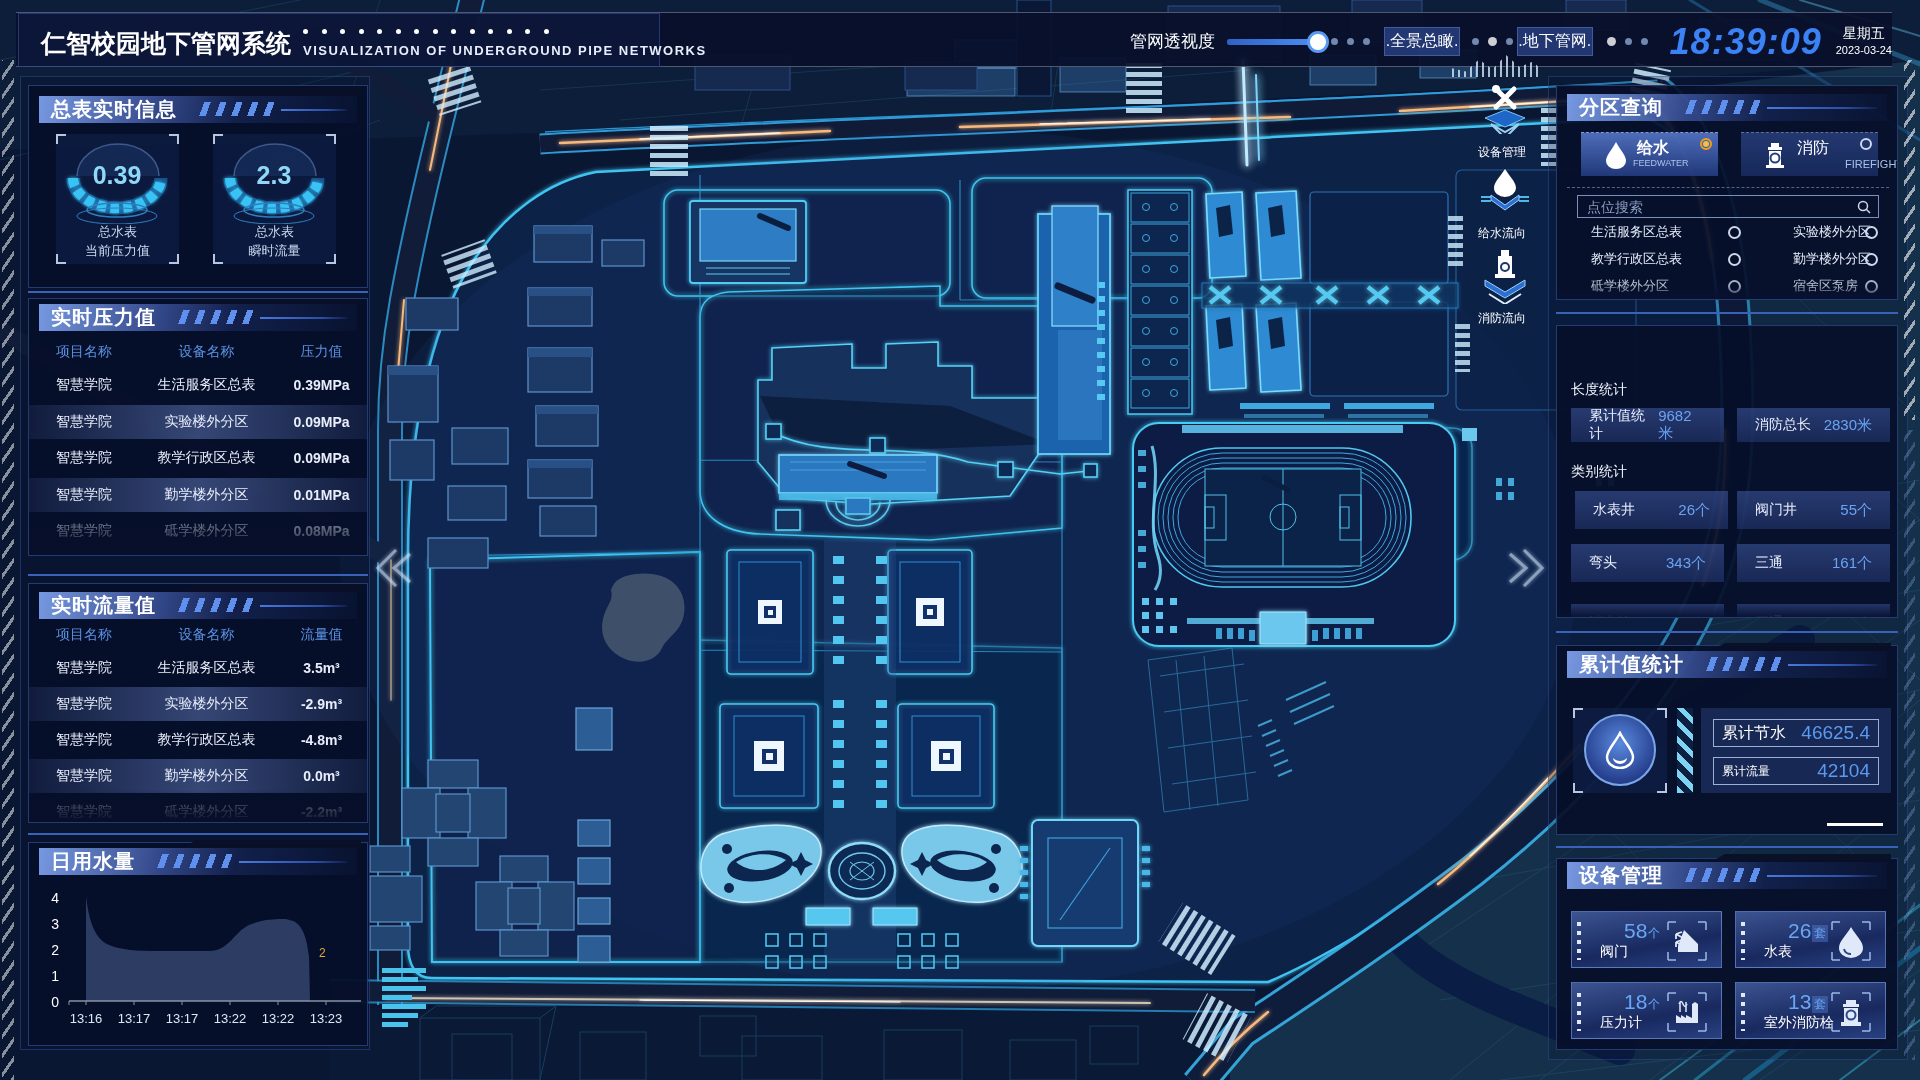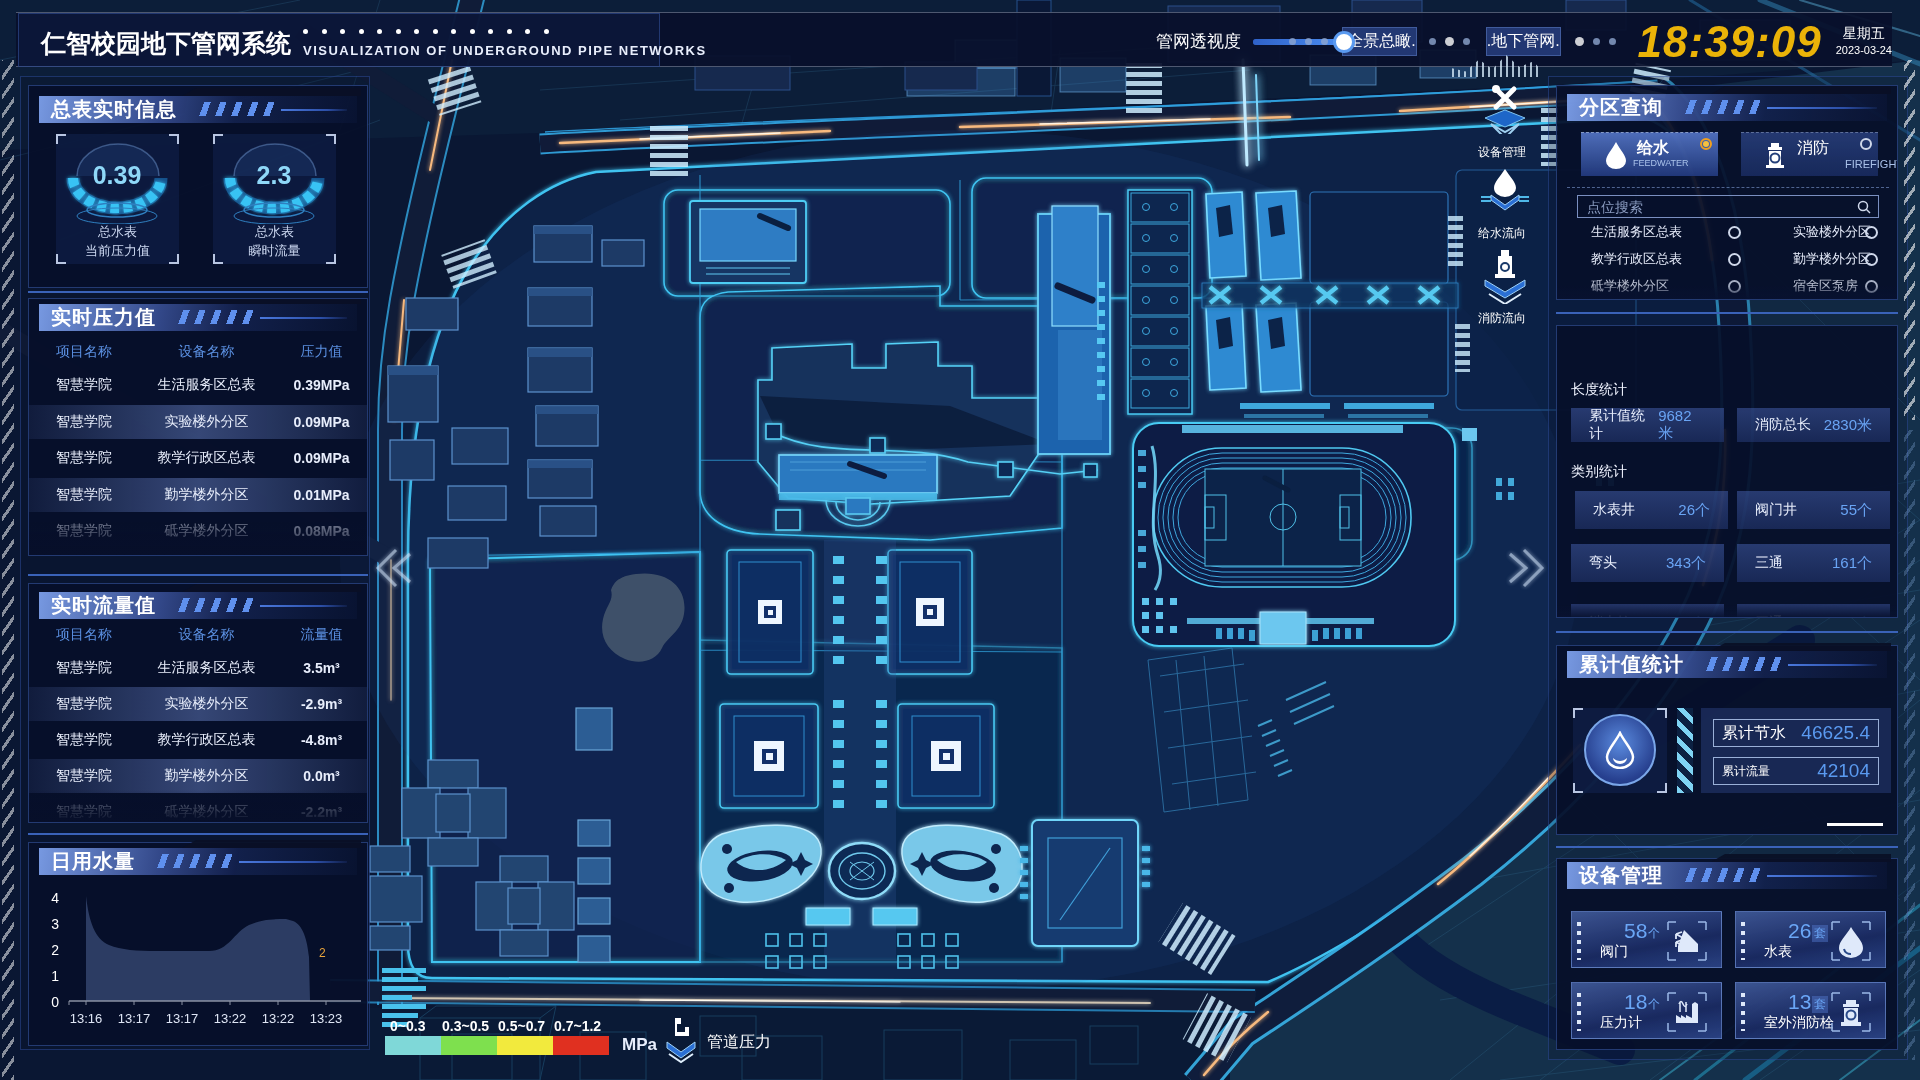--- a/index.html
+++ b/index.html
@@ -789,47 +789,47 @@
         <i style="width:5px;height:5px;border-radius:50%;background:#fff;"></i>
         <i style="width:5px;height:5px;border-radius:50%;background:#fff;"></i>
         <i style="width:5px;height:5px;border-radius:50%;background:#fff;"></i>
   </div>
 
   <div class="abs" style="left:284px;top:29px;font-size:13px;font-weight:bold;letter-spacing:1.5px;color:#e8eefc;white-space:nowrap;">VISUALIZATION OF UNDERGROUND PIPE NETWORKS</div>
 </div>
 
 <div class="abs" style="left:1130px;top:15px;width:762px;height:53px;display:flex;align-items:center;">
 
-  <span style="font-size:17px;margin-left:26px;white-space:nowrap;">管网透视度</span>
+  <span style="font-size:17px;white-space:nowrap;">管网透视度</span>
 
   <div style="position:relative;width:96px;height:6px;background:#24489a;border-radius:3px;margin-left:12px;">
     <div style="position:absolute;left:0;top:0;width:88px;height:6px;background:linear-gradient(90deg,#2f62c8,#4a8cf0);border-radius:3px;"></div>
     <div style="position:absolute;left:80px;top:-8px;width:22px;height:22px;border-radius:50%;background:#fff;border:3px solid #5a9af0;"></div>
   </div>
   <div class="dots" style="position:static;margin-left:18px;">
         <i></i>
         <i></i>
         <i></i>
       </div>
 
   <div class="btnseg" style="position:static;width:84px;margin-left:14px;">.全景总瞰.</div>
   <div class="dots" style="position:static;margin-left:12px;">
         <i></i>
         <i style="background:#fff;width:9px;height:9px;"></i>
         <i></i>
       </div>
 
-  <div class="btnseg" style="position:static;width:84px;margin-left:16px;">.地下管网.</div>
+  <div class="btnseg" style="position:static;width:84px;margin-left:4px;">.地下管网.</div>
   <div class="dots" style="position:static;margin-left:14px;">
         <i style="background:#fff;width:9px;height:9px;"></i>
         <i></i>
         <i></i>
       </div>
 
-  <div style="font-size:44px;font-weight:bold;font-style:italic;color:#eab308;margin-left:22px;letter-spacing:1px;">18:39:09</div>
+  <div style="font-size:36px;font-weight:bold;font-style:italic;color:#3b82f6;margin-left:22px;letter-spacing:1px;">18:39:09</div>
 
   <div style="margin-left:14px;text-align:center;line-height:17px;white-space:nowrap;">
         <div style="font-size:14px;">星期五</div>
         <div style="font-size:11px;">2023-03-24</div>
       </div>
 </div>
 
 <div class="abs" style="left:1548px;top:76px;width:360px;height:984px;border:1px solid rgba(50,85,170,.45);background:rgba(6,14,38,.25);"></div>
 
 <div class="panel" style="left:1556px;top:85px;width:342px;height:215px;overflow:hidden;">
@@ -1026,38 +1026,20 @@
         <div class="devlab">室外消防栓</div>
     <div class="abs" style="left:5px;top:10px;width:4px;height:38px;background:repeating-linear-gradient(180deg,#dfe9fa 0 4px,transparent 4px 9px);"></div>
     <svg width="40" height="40" style="position:absolute;right:14px;top:9px;">
           <path d="M1,1 h8 M1,1 v8 M39,1 h-8 M39,1 v8 M1,39 h8 M1,39 v-8 M39,39 h-8 M39,39 v-8" stroke="#9ab8e8" stroke-width="1.5" fill="none"></path>
           <path d="M15,8 h10 v4 h3 v3 h-16 v-3 h3 Z M13,16 h14 v14 h3 v4 h-20 v-4 h3 Z" fill="#dfe9fa"></path>
           <circle cx="20" cy="23" r="4.5" fill="#dfe9fa" stroke="#2a4a8a" stroke-width="2"></circle>
         </svg>
   </div>
 </div>
 
-<div class="abs" style="left:385px;top:1018px;width:420px;height:44px;">
-  <div class="abs" style="left:5px;top:0;font-size:14px;font-weight:bold;">0~0.3</div>
-  <div class="abs" style="left:57px;top:0;font-size:14px;font-weight:bold;">0.3~0.5</div>
-  <div class="abs" style="left:113px;top:0;font-size:14px;font-weight:bold;">0.5~0.7</div>
-  <div class="abs" style="left:169px;top:0;font-size:14px;font-weight:bold;">0.7~1.2</div>
-  <div class="abs" style="left:0;top:18px;width:56px;height:19px;background:#7fd8d8;"></div>
-  <div class="abs" style="left:56px;top:18px;width:56px;height:19px;background:#7ee04e;"></div>
-  <div class="abs" style="left:112px;top:18px;width:56px;height:19px;background:#f2ea3d;"></div>
-  <div class="abs" style="left:168px;top:18px;width:56px;height:19px;background:#e03020;"></div>
-  <div class="abs" style="left:237px;top:17px;font-size:17px;font-weight:bold;color:#e8eefc;">MPa</div>
-
-  <svg width="40" height="48" style="position:absolute;left:276px;top:-2px;">
-    <path d="M14,2 h6 v6 h-4 v8 h8 v-5 h4 v9 h-14 Z" fill="#fff"></path>
-    <path d="M6,26 L20,36 L34,26 L34,32 L20,42 L6,32 Z" fill="#2a6fd4" stroke="#9fd0f4" stroke-width="1"></path>
-    <path d="M8,38 L20,46 L32,38" fill="none" stroke="#dfeefc" stroke-width="2"></path>
-  </svg>
-  <div class="abs" style="left:322px;top:14px;font-size:16px;">管道压力</div>
-</div>
 
 <div class="abs" style="left:1462px;top:82px;width:80px;height:270px;text-align:center;color:#fff;">
   
   <svg width="56" height="52" style="margin-left:6px;">
     <path d="M28,28 L48,36 L28,45 L8,36 Z" fill="#1e66c8" stroke="#7fc4f0" stroke-width="1"></path>
     <path d="M14,42 L28,50 L42,42 L28,56 Z" fill="none" stroke="#9fd0f0" stroke-width="2"></path>
     <g stroke="#fff" stroke-width="5" stroke-linecap="round">
           <path d="M19,7 L37,25 M37,7 L19,25"></path>
         </g>
     <circle cx="19" cy="7" r="4" fill="#fff"></circle>

